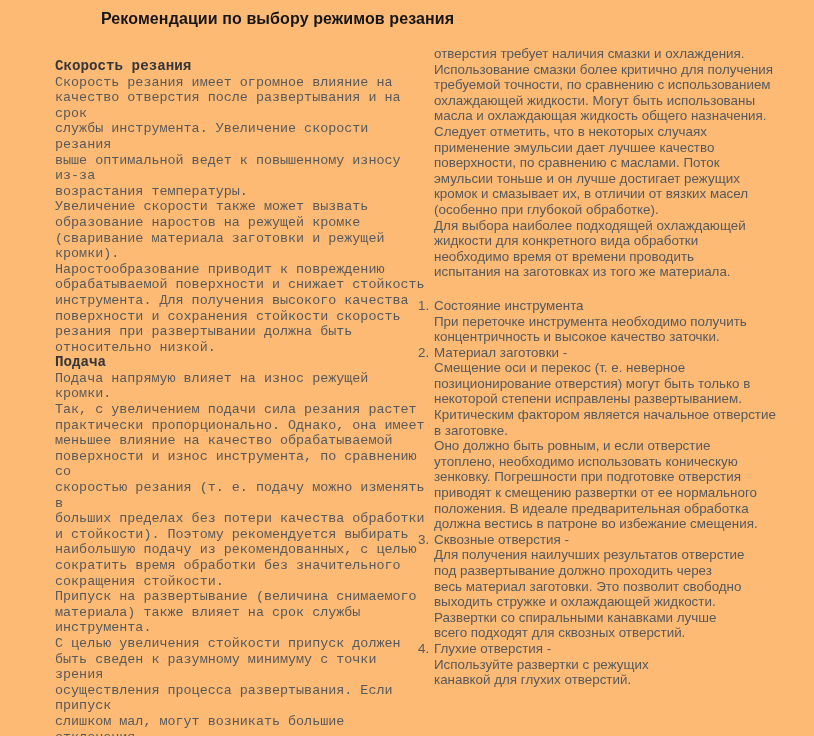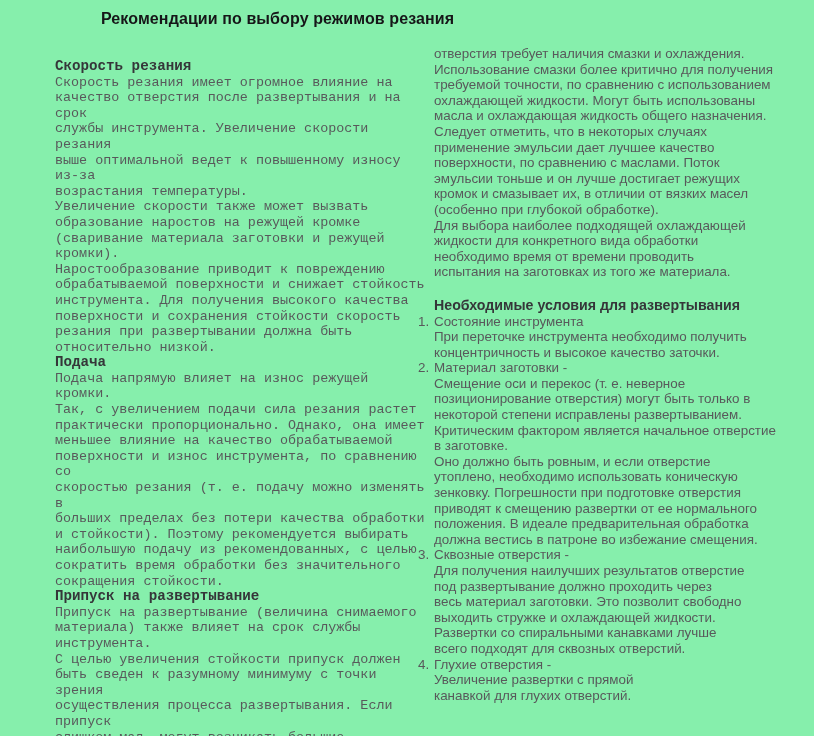--- a/index.html
+++ b/index.html
@@ -10,21 +10,21 @@
   body {
     width: 814px;
     height: 736px;
     position: relative;
     overflow: hidden;
     font-family: "Liberation Sans", "DejaVu Sans", sans-serif;
   }
   .page {
     position: absolute;
     inset: 0;
-    background: #86efac;
+    background: #fdba74;
   }
   .doc-title {
     position: absolute;
     left: 101px;
     top: 9px;
     margin: 0;
     font-size: 16px;
     line-height: 19px;
     font-weight: bold;
     color: #161618;
@@ -116,21 +116,20 @@
 поверхности и износ инструмента, по сравнению со
 скоростью резания (т. е. подачу можно изменять в
 больших пределах без потери качества обработки
 и стойкости). Поэтому рекомендуется выбирать
 наибольшую подачу из рекомендованных, с целью
 сократить время обработки без значительного
 сокращения стойкости.</p>
     </section>
 
     <section class="sec">
-      <h2 class="sec-heading">Припуск на развертывание</h2>
       <p class="body-text">Припуск на развертывание (величина снимаемого
 материала) также влияет на срок службы инструмента.
 С целью увеличения стойкости припуск должен
 быть сведен к разумному минимуму с точки зрения
 осуществления процесса развертывания. Если припуск
 слишком мал, могут возникать большие отклонения
 размеров (невозможность получить требуемый допуск)
 и снижение качества обработанной поверхности.
 Если материал заготовки имеет поверхностные
 дефекты или сварочные швы, припуск на
@@ -156,21 +155,20 @@
 поверхности, по сравнению с маслами. Поток
 эмульсии тоньше и он лучше достигает режущих
 кромок и смазывает их, в отличии от вязких масел
 (особенно при глубокой обработке).
 Для выбора наиболее подходящей охлаждающей
 жидкости для конкретного вида обработки
 необходимо время от времени проводить
 испытания на заготовках из того же материала.</p>
 
     <section class="sec sec-conditions">
-      <h2 class="sec-heading">Необходимые условия для развертывания</h2>
 
       <ol class="conditions-list">
         <li class="cond-item">
           <span class="cond-num">1.</span>
           <span class="body-text cond-text">Состояние инструмента
 При переточке инструмента необходимо получить
 концентричность и высокое качество заточки.</span>
         </li>
         <li class="cond-item">
           <span class="cond-num">2.</span>
@@ -193,21 +191,21 @@
 Для получения наилучших результатов отверстие
 под развертывание должно проходить через
 весь материал заготовки. Это позволит свободно
 выходить стружке и охлаждающей жидкости.
 Развертки со спиральными канавками лучше
 всего подходят для сквозных отверстий.</span>
         </li>
         <li class="cond-item">
           <span class="cond-num">4.</span>
           <span class="body-text cond-text">Глухие отверстия -
-Увеличение развертки с прямой
+Используйте развертки с режущих
 канавкой для глухих отверстий.</span>
         </li>
       </ol>
     </section>
 
   </div>
 
 </div>
 
 </body></html>

